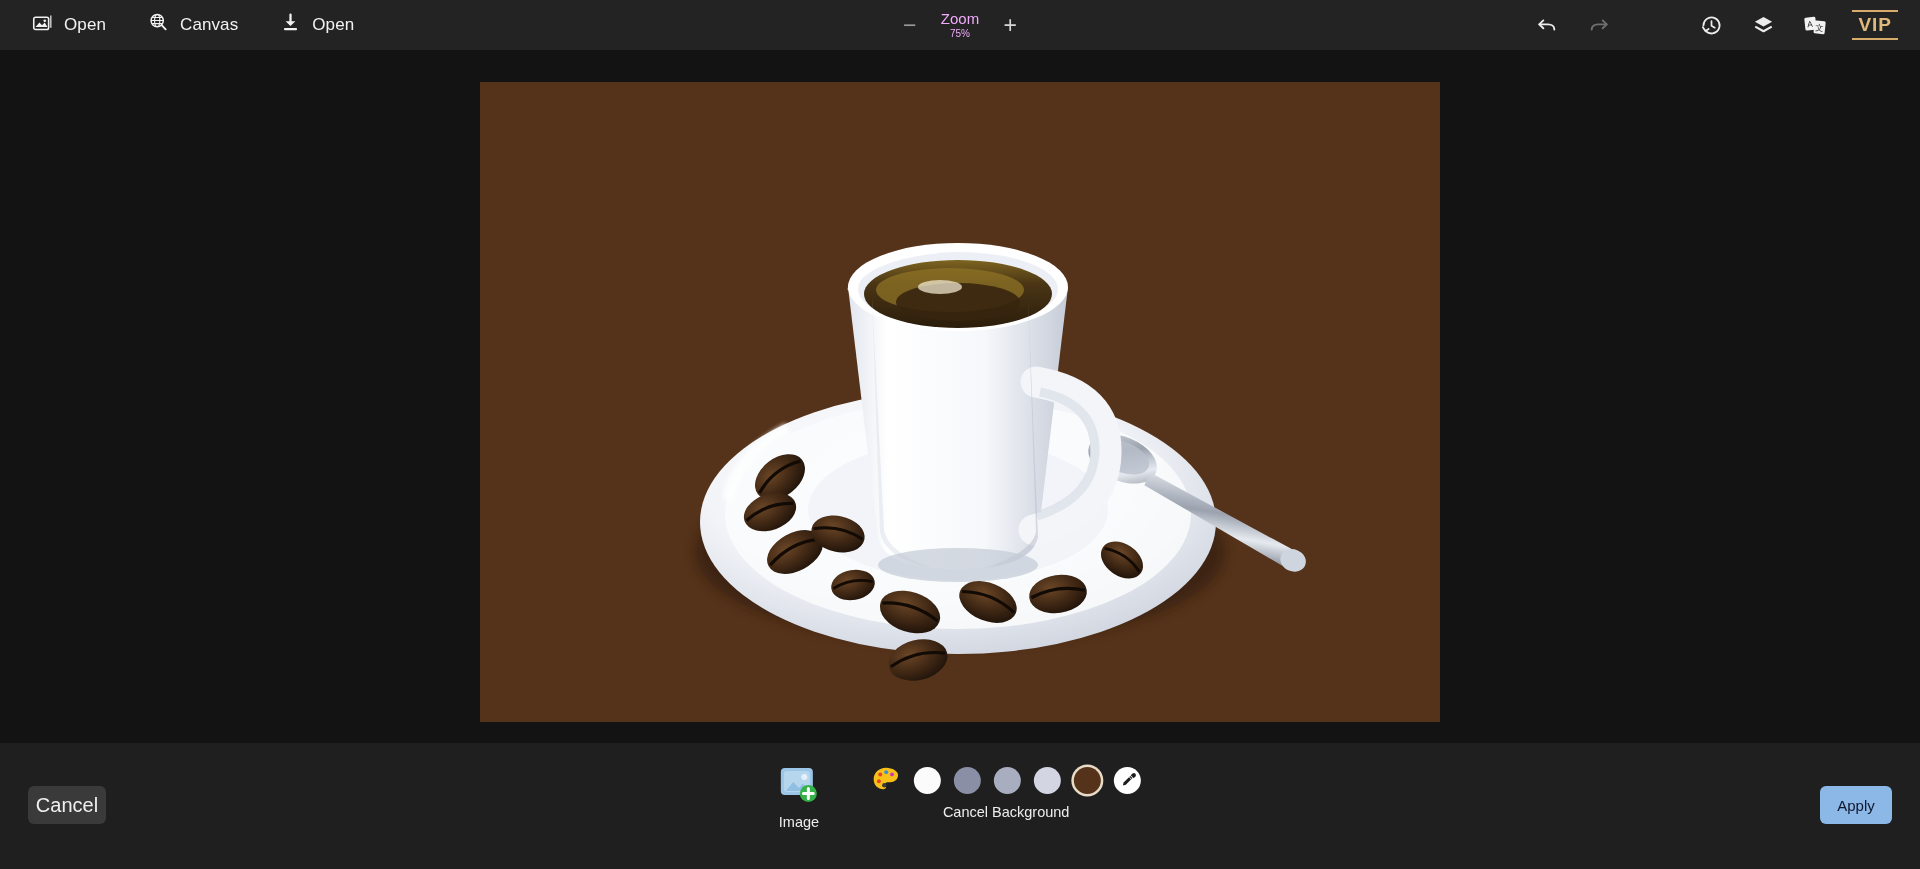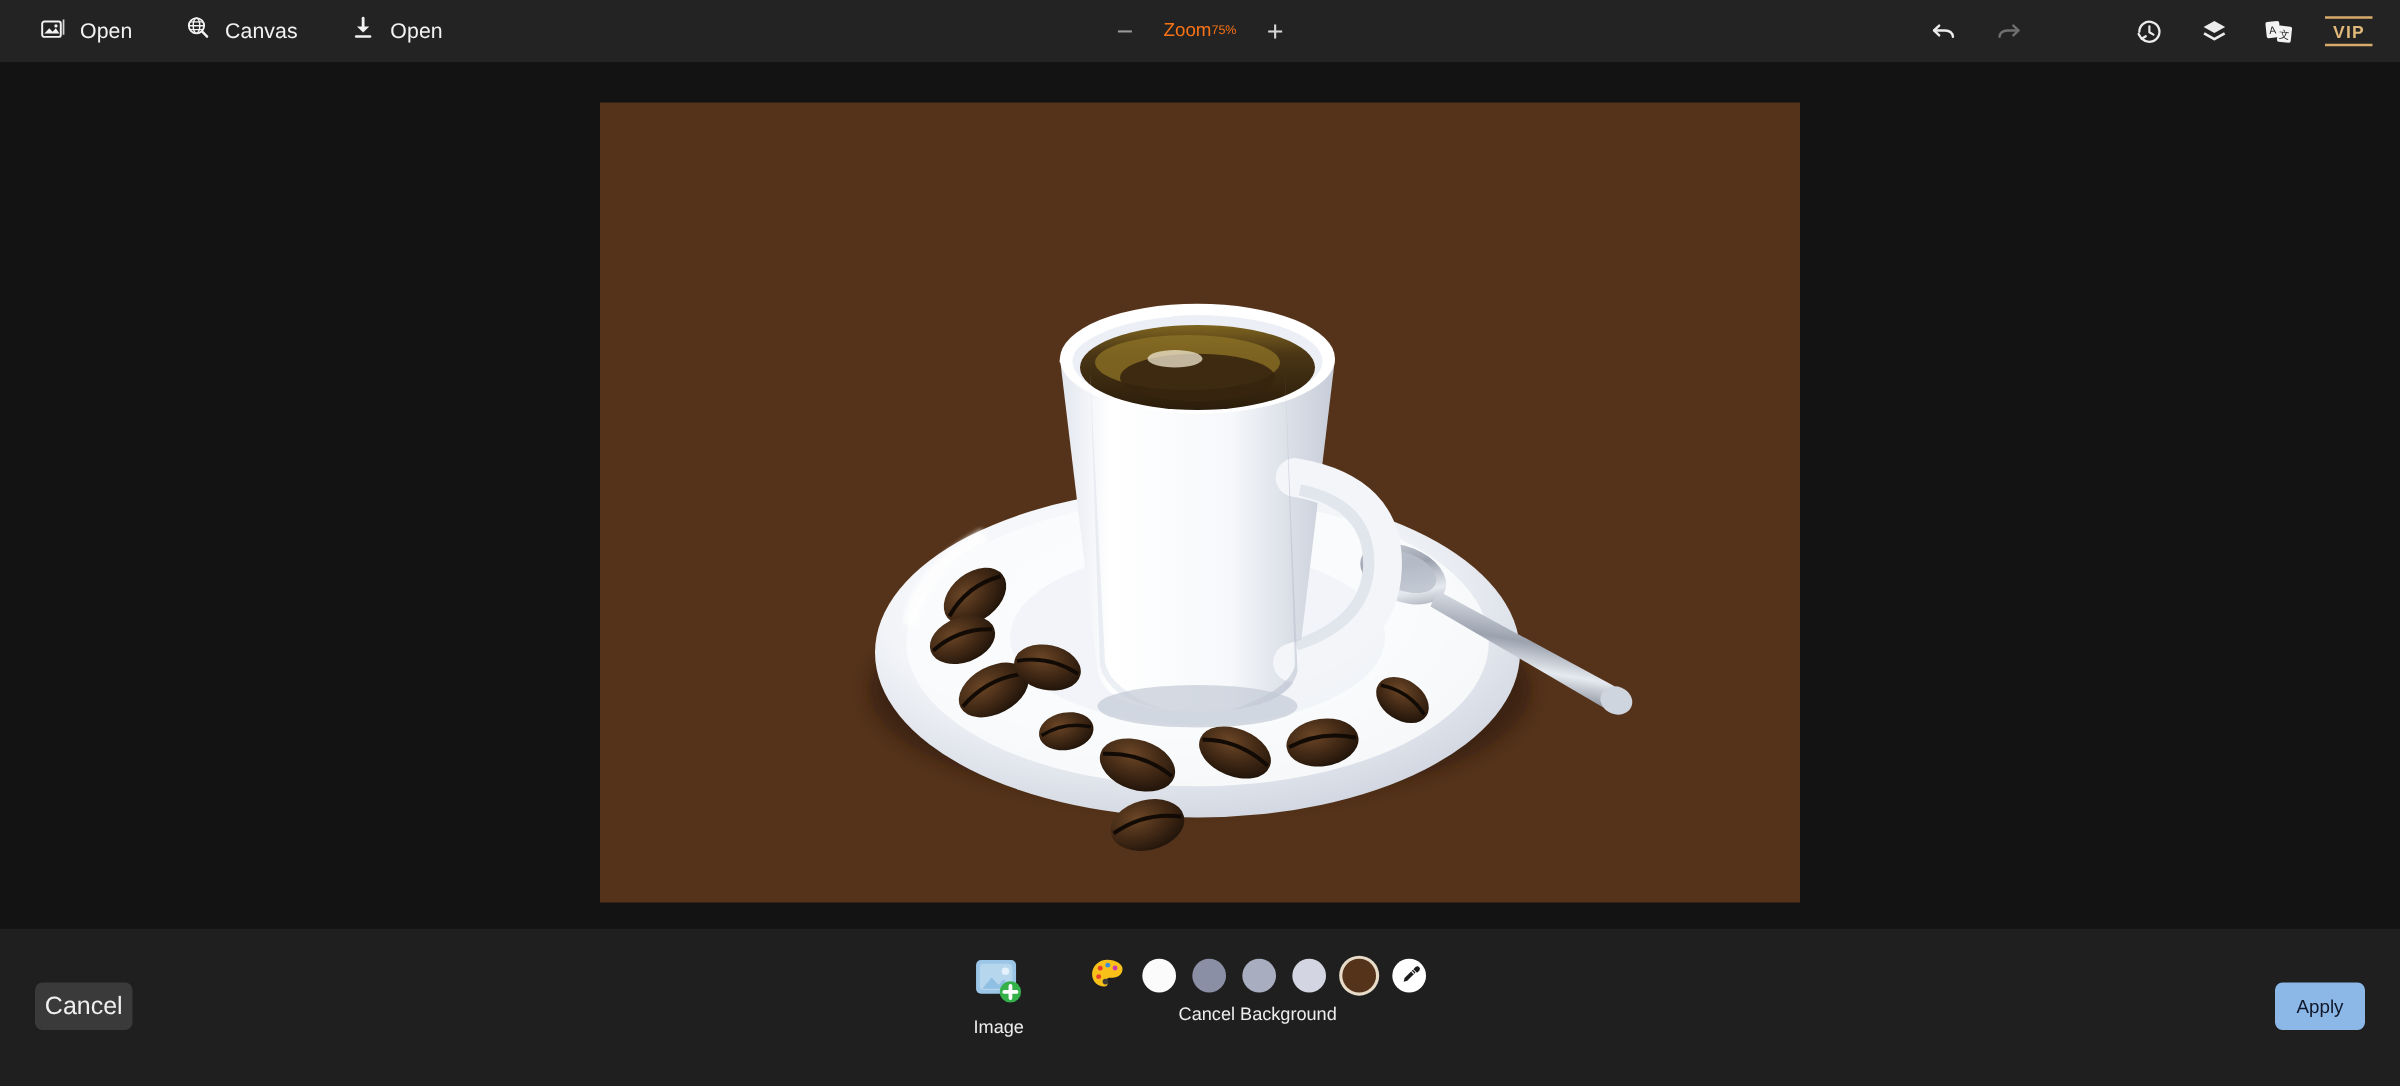--- a/index.html
+++ b/index.html
@@ -35,36 +35,36 @@
     transform: translateX(-50%);
     height: 50px; display: flex; align-items: center; gap: 18px;
   }
   .zoom-btn {
     width: 26px; height: 26px; display: flex; align-items: center;
     justify-content: center; cursor: pointer; color: #d6d6d6;
     font-size: 23px; line-height: 1; user-select: none;
   }
   .zoom-btn.minus { color: #9a9a9a; }
   .zoom-readout {
-    display: flex; flex-direction: row; align-items: center;
-    line-height: 1.12; color: #f97316; font-size: 15px;
+    display: flex; flex-direction: column; align-items: center;
+    line-height: 1.12; color: #f0abfc; font-size: 15px;
   }
   .zoom-readout .pct { font-size: 10px; }
 
   .tb-right {
     position: absolute; right: 22px; top: 0; height: 50px;
     display: flex; align-items: center; gap: 22px;
   }
   .tb-right .icon-btn {
     width: 30px; height: 30px; display: flex;
     align-items: center; justify-content: center; cursor: pointer;
   }
   .gap-wide { width: 38px; }
   .vip-badge {
-    color: #e0b87a; font-size: 14px; font-weight: bold;
+    color: #e0b87a; font-size: 19px; font-weight: bold;
     letter-spacing: 1px; padding: 2px 6px;
     border-top: 2px solid #d7ab6a; border-bottom: 2px solid #d7ab6a;
     cursor: pointer;
   }
 
   
   .workspace {
     position: absolute; top: 50px; left: 0;
     width: 1920px; height: 693px;
     background: #131313;

